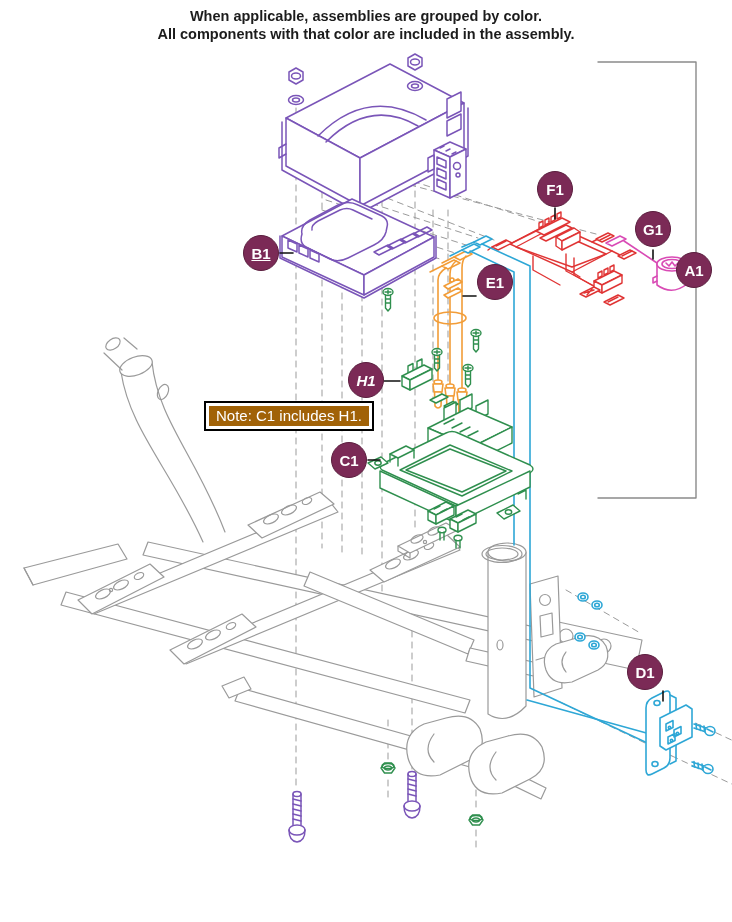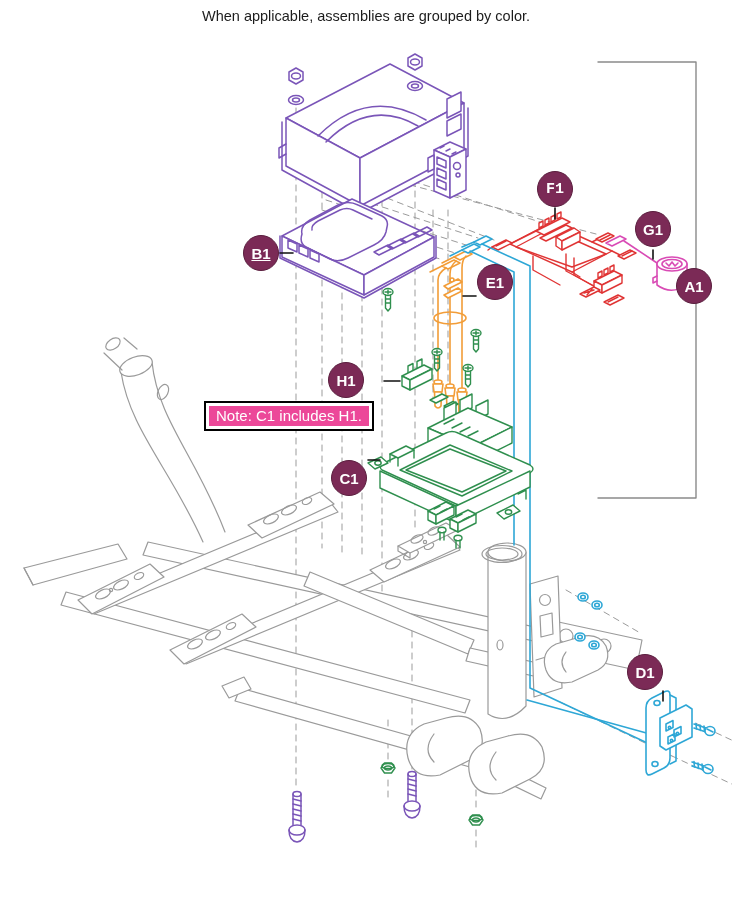--- a/index.html
+++ b/index.html
@@ -1,48 +1,49 @@
 <!DOCTYPE html>
 <html style="--badge: #7b2a56; --assembly-purple: #7a55b8; --assembly-red: #e03535; --assembly-pink: #d94bb5; --assembly-orange: #f29d38; --assembly-blue: #2ea7d6; --assembly-green: #2f8f4e; --frame-gray: #9a9a9a;"><head>
 <meta charset="utf-8">
 <style>
   html,body{margin:0;padding:0;background:#fff;}
   .stage{position:relative;width:732px;height:922px;background:#fff;overflow:hidden;
          font-family:"Liberation Sans",sans-serif;}
   .hdr{position:absolute;top:7px;left:0;right:0;text-align:center;
-       font-size:14.5px;line-height:1.25;color:#1c1c1c;}
+       font-size:14.5px;line-height:1.25;color:#1c1c1c;font-weight:bold;}
   svg.diagram{position:absolute;left:0;top:0;}
   .diagram path,.diagram ellipse,.diagram circle,.diagram polyline{fill:none;stroke-linecap:round;stroke-linejoin:round;}
   .diagram .fw{fill:#fff;}
   .diagram .solid{stroke:none;}
   g.dashes{stroke:#9b9b9b;stroke-width:1;stroke-dasharray:6 5;}
   g.bracket{stroke:#8a8a8a;stroke-width:1.4;}
   g.frame{stroke:var(--frame-gray,#9a9a9a);stroke-width:1.2;}
   g.purple{stroke:var(--assembly-purple,#7a55b8);stroke-width:1.5;}
   g.red{stroke:var(--assembly-red,#e03535);stroke-width:1.4;}
   g.pink{stroke:var(--assembly-pink,#d94bb5);stroke-width:1.6;}
   g.orange{stroke:var(--assembly-orange,#f29d38);stroke-width:1.6;}
   g.blue{stroke:var(--assembly-blue,#2ea7d6);stroke-width:1.6;}
   g.green{stroke:var(--assembly-green,#2f8f4e);stroke-width:1.4;}
   g.arrows{stroke:#111;stroke-width:1.6;}
   .badge{position:absolute;width:36px;height:36px;border-radius:50%;
          background:var(--badge,#7b2a56);color:#fff;display:flex;align-items:center;
          justify-content:center;font-weight:bold;font-size:15px;
          border:1px solid #5a1e3e;box-sizing:border-box;cursor:pointer;}
   .notebox{position:absolute;left:204px;top:401px;border:2px solid #000;background:#fff;padding:2px;}
-  .notebox-inner{background:#ec4899;color:#fff;border:1px solid #fff;
+  .notebox-inner{background:#a16207;color:#fff;border:1px solid #fff;
                  padding:1px 7px 2px 7px;font-size:15px;white-space:nowrap;}
 </style>
 </head>
 <body>
 
 <div class="stage">
 
   <div class="hdr">
     <div>When applicable, assemblies are grouped by color.</div>
+    <div>All components with that color are included in the assembly.</div>
   </div>
 
   <svg class="diagram" width="732" height="922" viewBox="0 0 732 922">
     <defs>
       <marker id="arr" markerWidth="9" markerHeight="7" refX="7.5" refY="3" orient="auto">
         <path d="M0,0 L8,3 L0,6 Z" fill="#111" stroke="none"></path>
       </marker>
     </defs>
 
     <g class="dashes">
@@ -373,21 +374,21 @@
       <path d="M368,460 L380,460" marker-end="url(#arr)"></path>
       <path d="M663,691 L663,701" marker-end="url(#arr)"></path>
     </g>
   </svg>
 
   <div class="notebox">
     <div class="notebox-inner">Note: C1 includes H1.</div>
   </div>
 
   <div class="badge" style="left:243px;top:235px;text-decoration:underline;">B1</div>
-  <div class="badge" style="left:537px;top:171px;font-family:Liberation Mono, monospace;">F1</div>
+  <div class="badge" style="left:537px;top:171px;">F1</div>
   <div class="badge" style="left:635px;top:211px;">G1</div>
-  <div class="badge" style="left:676px;top:268px;">A1</div>
+  <div class="badge" style="left:676px;top:252px;">A1</div>
   <div class="badge" style="left:477px;top:264px;">E1</div>
-  <div class="badge" style="left:328px;top:362px;">H1</div>
-  <div class="badge" style="left:331px;top:460px;">C1</div>
+  <div class="badge" style="left:348px;top:362px;font-style:italic;">H1</div>
+  <div class="badge" style="left:331px;top:442px;">C1</div>
   <div class="badge" style="left:627px;top:654px;">D1</div>
 
 </div>
 
 </body></html>

